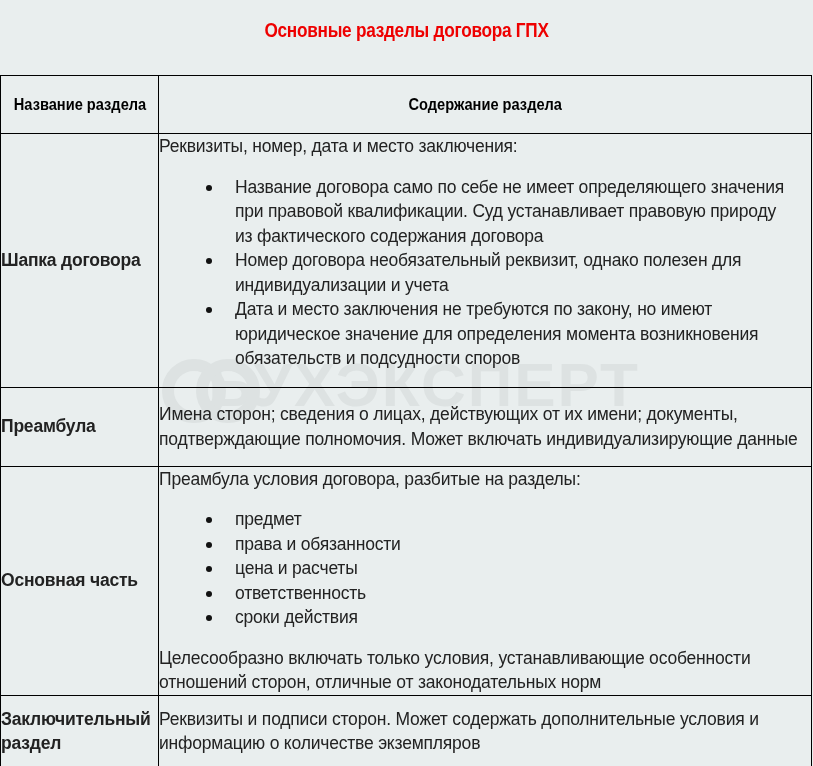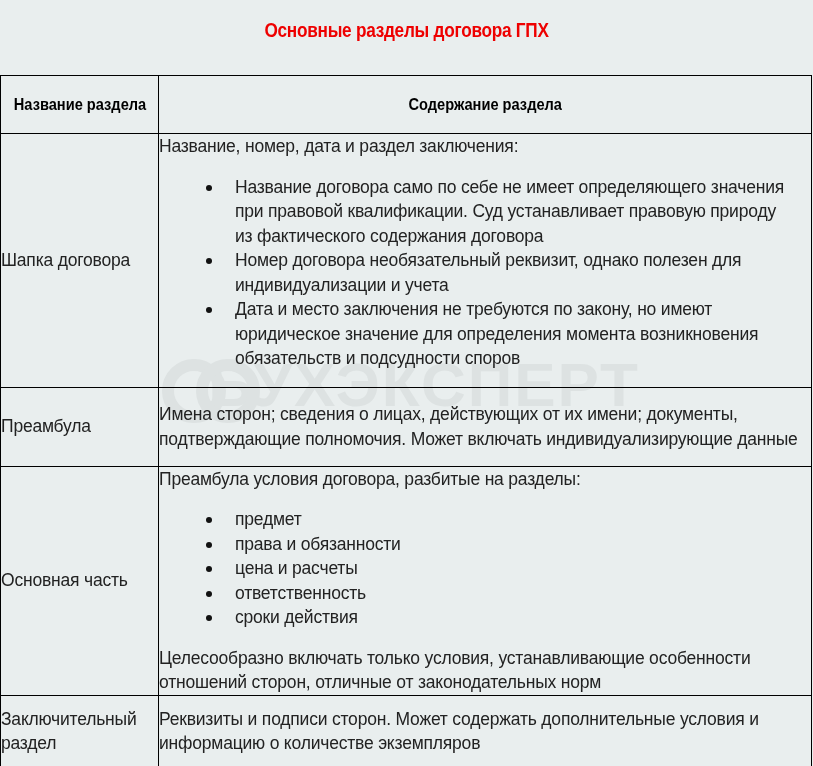--- a/index.html
+++ b/index.html
@@ -95,20 +95,21 @@
     th .cond {
       display: inline-block;
       transform: scaleX(0.86);
     }
     td.name {
       font-size: 17.5px;
       line-height: 24.5px;
       padding-left: 5px;
       padding-right: 2px;
       letter-spacing: -0.2px;
+      font-weight: bold;
     }
     td.content {
       font-size: 17.5px;
       line-height: 24.5px;
       padding: 3px 6px 2px 6px;
       letter-spacing: -0.2px;
     }
     td.content p {
       margin: 0;
     }
@@ -157,21 +158,21 @@
   <thead>
     <tr>
       <th><span class="cond">Название раздела</span></th>
       <th><span class="cond">Содержание раздела</span></th>
     </tr>
   </thead>
   <tbody>
     <tr class="r1">
       <td class="name">Шапка договора</td>
       <td class="content">
-        <p>Название, номер, дата и раздел заключения:</p>
+        <p>Реквизиты, номер, дата и место заключения:</p>
         <ul class="bullets">
           <li>Название договора само по себе не имеет определяющего значения при правовой квалификации. Суд устанавливает правовую природу из фактического содержания договора</li>
           <li>Номер договора необязательный реквизит, однако полезен для индивидуализации и учета</li>
           <li>Дата и место заключения не требуются по закону, но имеют юридическое значение для определения момента возникновения обязательств и подсудности споров</li>
         </ul>
       </td>
     </tr>
     <tr class="r2">
       <td class="name">Преамбула</td>
       <td class="content">

